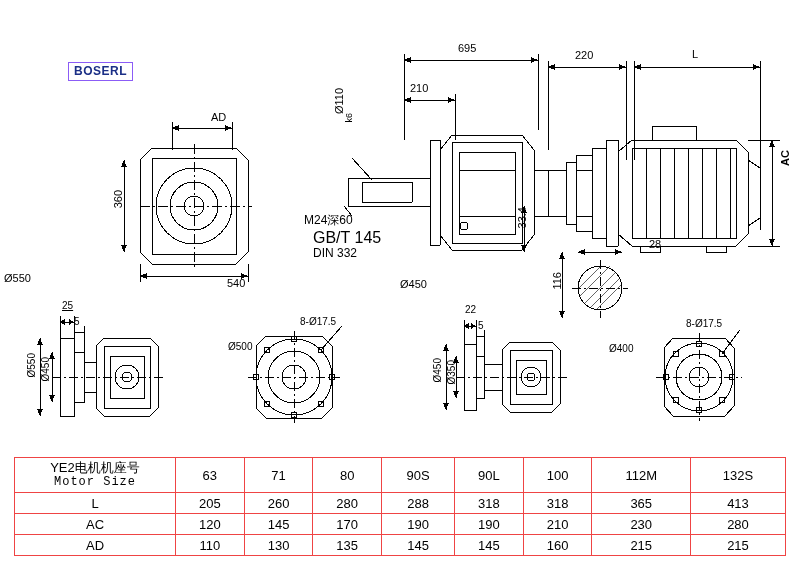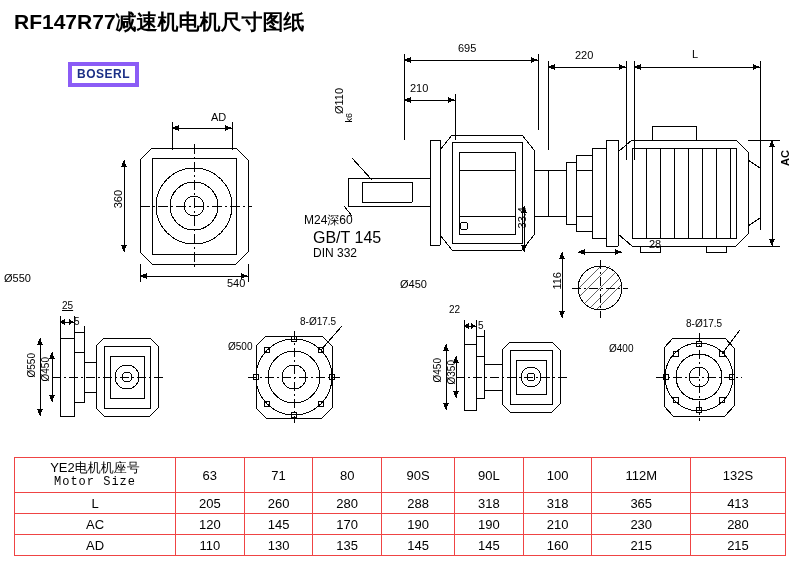--- a/index.html
+++ b/index.html
@@ -14,21 +14,21 @@
   #stage{position:relative;width:800px;height:572px;}
   .abs{position:absolute;}
   .title{
     left:14px;top:8px;
     font-size:21px;font-weight:bold;
     letter-spacing:0px;
     white-space:nowrap;
   }
   .logo{
     left:68px;top:62px;
-    border:4px solid #8b5cf6;
+    border:1px solid #8b5cf6;
     color:#1b2f86;
     font-size:12px;font-weight:bold;
     padding:1px 5px 2px 5px;
     letter-spacing:.5px;
     background:#fff;
   }
   .lbl{font-size:11px;white-space:nowrap;}
   .lbl.sm{font-size:10px;}
   .lbl.xs{font-size:9px;}
   .vert{
@@ -52,21 +52,20 @@
   }
   .tbl td.first{width:160px;}
   .tbl .hdr{height:34px;line-height:15px;}
   .mono{font-family:"Liberation Mono", monospace;font-size:12px;letter-spacing:1px;}
 </style>
 </head>
 <body>
 
 <div id="stage">
 
-  <div class="abs title">RF147R77减速机电机尺寸图纸</div>
   <div class="abs logo">BOSERL</div>
 
   <svg class="abs" style="left:0;top:30px;" width="800" height="300" viewBox="0 0 800 300">
     <g stroke="#000" fill="none" stroke-width="1" shape-rendering="crispEdges">
 
       <line x1="404" y1="30" x2="538" y2="30"></line>
       <line x1="404" y1="24" x2="404" y2="110"></line>
       <line x1="538" y1="24" x2="538" y2="100"></line>
       <path d="M404 30 l7 -3 v6 z" fill="#000" stroke="none"></path>
       <path d="M538 30 l-7 -3 v6 z" fill="#000" stroke="none"></path>
@@ -321,21 +320,21 @@
     </g>
   </svg>
 
   <div class="abs lbl sm" style="left:62px;top:300px;text-decoration:underline;">25</div>
   <div class="abs lbl sm" style="left:74px;top:316px;">5</div>
   <div class="abs lbl sm vert" style="left:26px;top:353px;">Ø550</div>
   <div class="abs lbl sm vert" style="left:40px;top:357px;">Ø450</div>
   <div class="abs lbl sm" style="left:300px;top:316px;">8-Ø17.5</div>
   <div class="abs lbl sm" style="left:228px;top:341px;">Ø500</div>
 
-  <div class="abs lbl sm" style="left:449px;top:304px;text-align:center;">22</div>
+  <div class="abs lbl sm" style="left:465px;top:304px;text-align:center;">22</div>
   <div class="abs lbl sm" style="left:478px;top:320px;">5</div>
   <div class="abs lbl sm vert" style="left:432px;top:358px;">Ø450</div>
   <div class="abs lbl sm vert" style="left:446px;top:360px;">Ø350</div>
   <div class="abs lbl sm" style="left:686px;top:318px;">8-Ø17.5</div>
   <div class="abs lbl sm" style="left:609px;top:343px;">Ø400</div>
 
   <table class="tbl">
     <tbody>
       <tr>
         <td class="first hdr">

